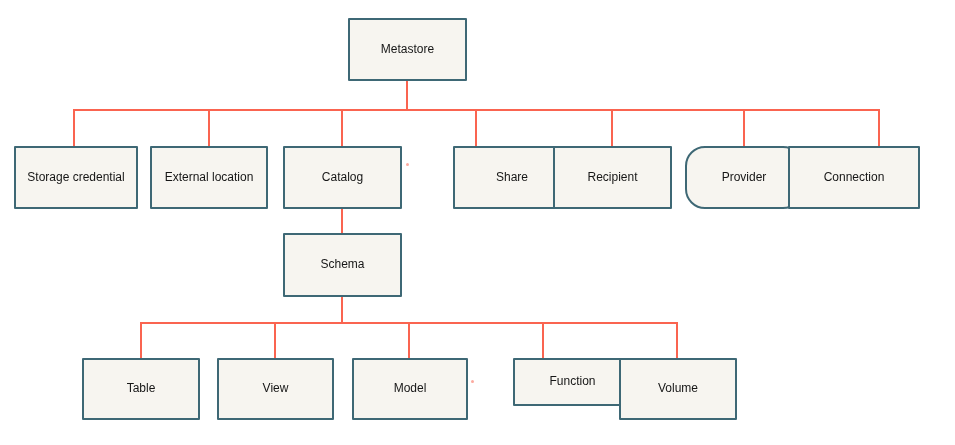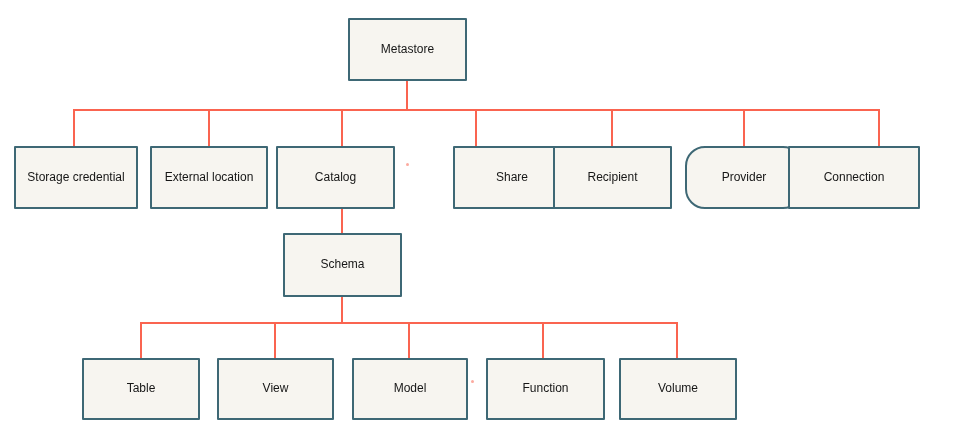--- a/index.html
+++ b/index.html
@@ -38,34 +38,34 @@
     position:absolute;width:3px;height:3px;border-radius:50%;
     background:var(--line);opacity:.55;
   }
 
   
   #n-root{left:348px;top:18px;width:119px;height:63px;}
 
   
   #n-l2-0{left:14px; top:146px;width:124px;height:63px;}
   #n-l2-1{left:150px;top:146px;width:118px;height:63px;}
-  #n-l2-2{left:276px;top:146px;width:119px;height:63px;}
+  #n-l2-2{left:283px;top:146px;width:119px;height:63px;}
   #n-l2-3{left:417px;top:146px;width:118px;height:63px;margin-left:36px;}
   #n-l2-4{left:553px;top:146px;width:119px;height:63px;}
   #n-l2-5{left:685px;top:146px;width:118px;height:63px;border-radius:20px;}
   #n-l2-6{left:788px;top:146px;width:132px;height:63px;}
 
   
   #n-l3-0{left:283px;top:233px;width:119px;height:64px;}
 
   
   #n-l4-0{left:82px; top:358px;width:118px;height:62px;}
   #n-l4-1{left:217px;top:358px;width:117px;height:62px;}
   #n-l4-2{left:352px;top:358px;width:116px;height:62px;}
-  #n-l4-3{left:486px;top:358px;width:119px;height:62px;}
+  #n-l4-3{left:513px;top:358px;width:119px;height:48px;}
   #n-l4-4{left:619px;top:358px;width:118px;height:62px;}
 
   
   #c-root-v   {left:406px;top:80px; width:2px;  height:30px;}
   #c-l2-h     {left:73px; top:109px;width:807px;height:2px;}
   #c-l2-d0{left:73px; top:109px;width:2px;height:38px;}
   #c-l2-d1{left:208px;top:109px;width:2px;height:38px;}
   #c-l2-d2{left:341px;top:109px;width:2px;height:38px;}
   #c-l2-d3{left:475px;top:109px;width:2px;height:38px;}
   #c-l2-d4{left:611px;top:109px;width:2px;height:38px;}

